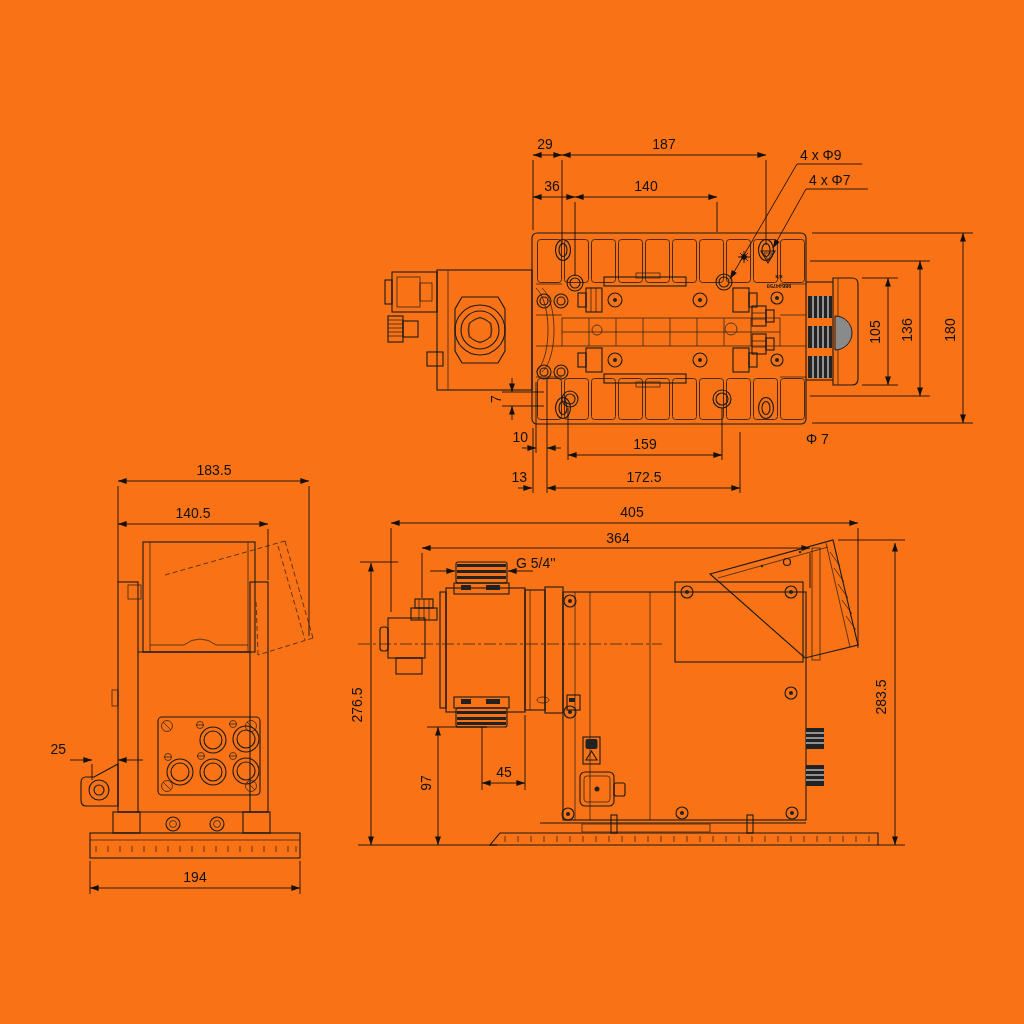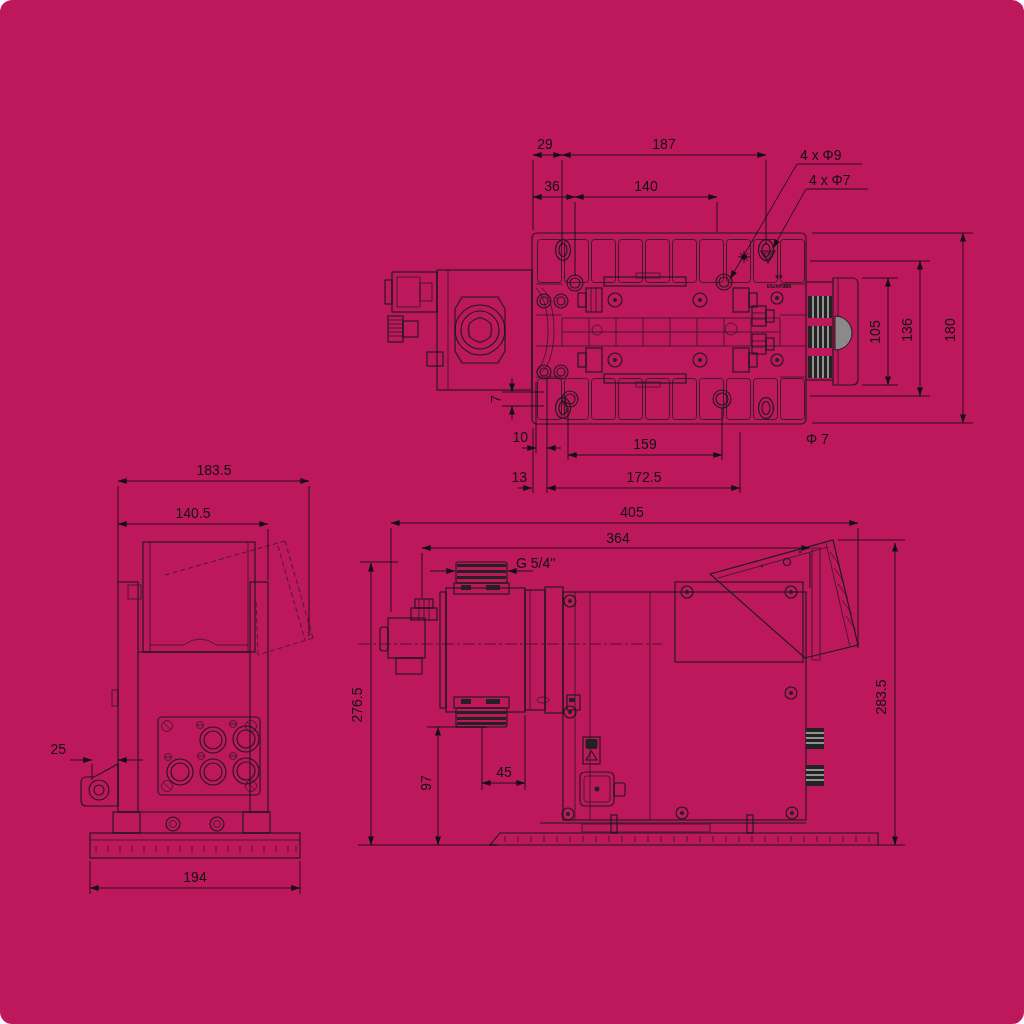--- a/index.html
+++ b/index.html
@@ -1,16 +1,16 @@
 <!DOCTYPE html>
 <html><head>
 <meta charset="utf-8">
 <style>
   html,body{margin:0;padding:0;background:#ffffff;}
-  #canvas{width:1024px;height:1024px;background:#be185d;position:relative;margin:0;border-radius:12px;}
+  #canvas{width:1024px;height:1024px;background:#f97316;position:relative;margin:0;}
   svg{display:block;}
   svg text{font-family:"Liberation Sans","DejaVu Sans",sans-serif;font-size:14px;fill:#111;stroke:none;}
   svg text.tiny{font-size:5.5px;font-weight:bold;}
   .ln{stroke:#1a1a1a;fill:none;stroke-width:1.1;}
   .lt{stroke:#1a1a1a;fill:none;stroke-width:0.7;}
   .dim{stroke:#111;fill:none;stroke-width:0.9;}
   .dk{fill:#222;stroke:none;}
   .gy{fill:#8a8a8a;stroke:#111;stroke-width:0.9;}
   .dash{stroke-dasharray:5 3;}
   .cdash{stroke-dasharray:12 3 3 3;}

